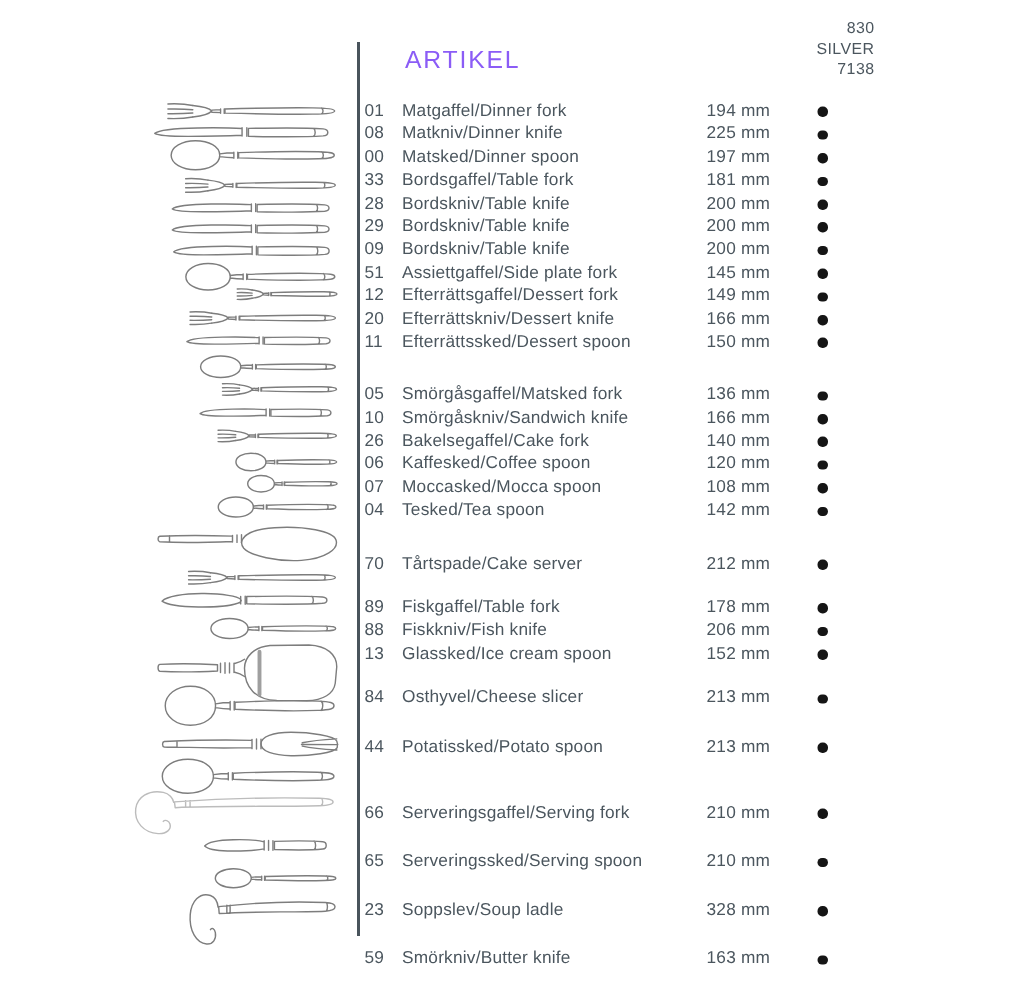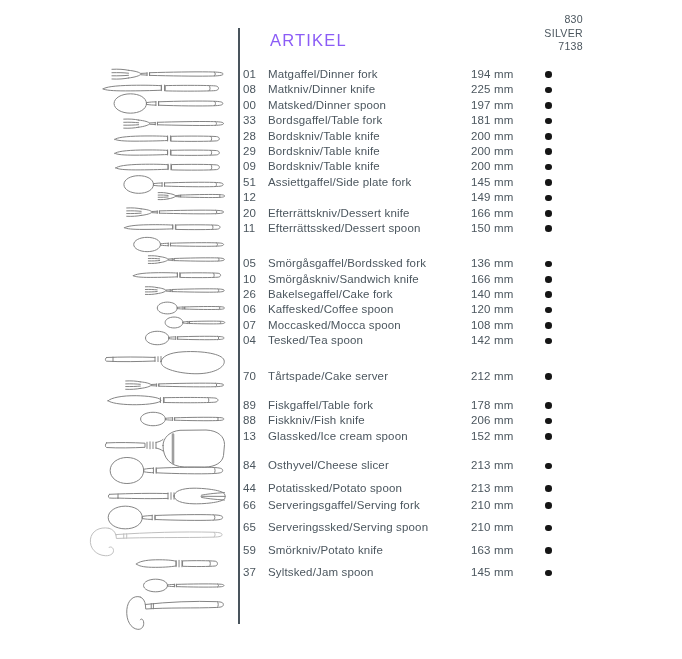--- a/index.html
+++ b/index.html
@@ -22,22 +22,22 @@
 
   
   .title{position:absolute;left:270px;top:31px;font-size:16.5px;letter-spacing:1.2px;color:#8b5cf6;}
   .code-header{position:absolute;left:515px;top:13px;width:68px;text-align:right;
     font-size:10.6px;line-height:13.6px;letter-spacing:.3px;}
 
   
   .rows{position:absolute;left:241px;top:67px;width:400px;}
   .group{margin:0;}
   .gap-xsmall{margin-top:20px;}
-  .gap-small{margin-top:7px;}
-  .gap-medium{margin-top:2px;}
+  .gap-small{margin-top:17px;}
+  .gap-medium{margin-top:29px;}
   .gap-large{margin-top:14px;}
   .row{position:relative;height:15.4px;font-size:11.5px;letter-spacing:.15px;}
   .row span{position:absolute;top:0;line-height:15.4px;white-space:nowrap;}
   .row .num{left:2px;}
   .row .name{left:27px;}
   .row .len{left:230px;}
   .row .dot{position:absolute;left:304px;top:4.4px;width:6.6px;height:6.6px;border-radius:50%;background:#151515;}
 </style>
 </head>
 <body>
@@ -170,40 +170,41 @@
     <span class="dot"></span>
   </div>
         <div class="row">
     <span class="num">51</span>
     <span class="name">Assiettgaffel/Side plate fork</span>
     <span class="len">145 mm</span>
     <span class="dot"></span>
   </div>
         <div class="row">
     <span class="num">12</span>
+    <span class="name">Efterrättsgaffel/Dessert fork</span>
     <span class="len">149 mm</span>
     <span class="dot"></span>
   </div>
         <div class="row">
     <span class="num">20</span>
     <span class="name">Efterrättskniv/Dessert knife</span>
     <span class="len">166 mm</span>
     <span class="dot"></span>
   </div>
         <div class="row">
     <span class="num">11</span>
     <span class="name">Efterrättssked/Dessert spoon</span>
     <span class="len">150 mm</span>
     <span class="dot"></span>
   </div>
       </div>
       <div class="group gap-xsmall">
         <div class="row">
     <span class="num">05</span>
-    <span class="name">Smörgåsgaffel/Bordssked fork</span>
+    <span class="name">Smörgåsgaffel/Matsked fork</span>
     <span class="len">136 mm</span>
     <span class="dot"></span>
   </div>
         <div class="row">
     <span class="num">10</span>
     <span class="name">Smörgåskniv/Sandwich knife</span>
     <span class="len">166 mm</span>
     <span class="dot"></span>
   </div>
         <div class="row">
@@ -286,22 +287,30 @@
       <div class="group gap-small">
         <div class="row">
     <span class="num">65</span>
     <span class="name">Serveringssked/Serving spoon</span>
     <span class="len">210 mm</span>
     <span class="dot"></span>
   </div>
       </div>
       <div class="group gap-small">
         <div class="row">
+    <span class="num">23</span>
+    <span class="name">Soppslev/Soup ladle</span>
+    <span class="len">328 mm</span>
+    <span class="dot"></span>
+  </div>
+      </div>
+      <div class="group gap-small">
+        <div class="row">
     <span class="num">59</span>
-    <span class="name">Smörkniv/Potato knife</span>
+    <span class="name">Smörkniv/Butter knife</span>
     <span class="len">163 mm</span>
     <span class="dot"></span>
   </div>
       </div>
       <div class="group gap-small">
         <div class="row">
     <span class="num">37</span>
     <span class="name">Syltsked/Jam spoon</span>
     <span class="len">145 mm</span>
     <span class="dot"></span>

